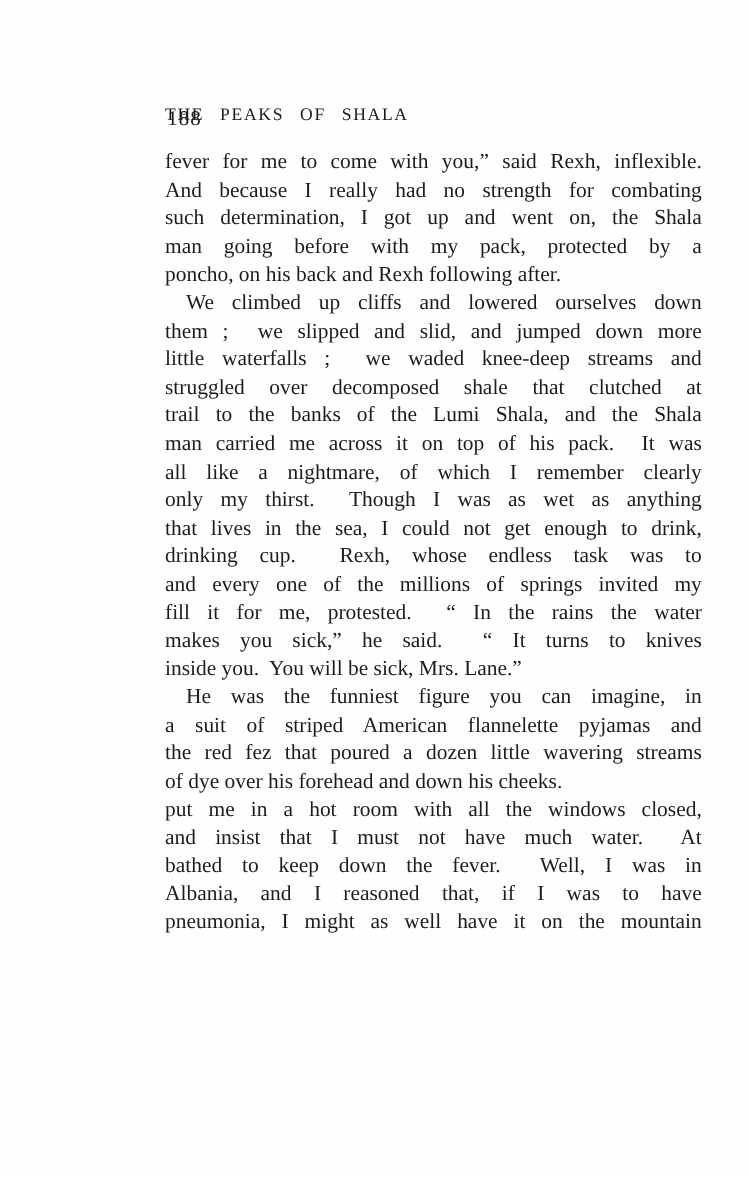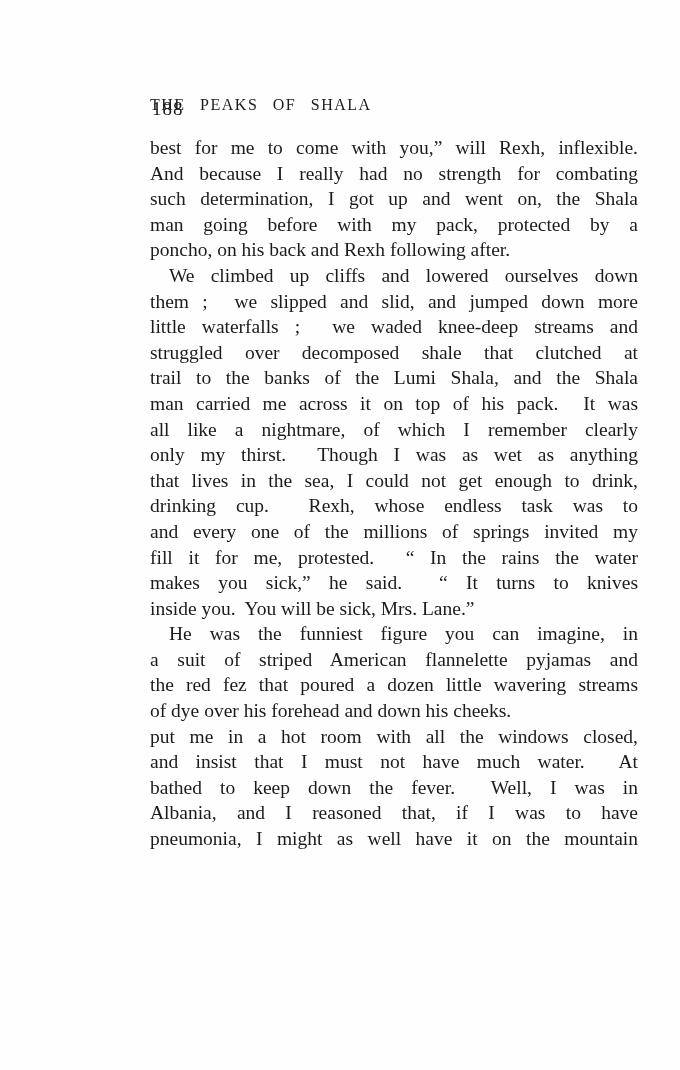--- a/index.html
+++ b/index.html
@@ -74,21 +74,21 @@
 </head>
 <body>
 
 <main class="page">
   <section class="column">
     <header class="running-header">
       <span class="page-number">188</span>
       <span class="header-title">THE PEAKS OF SHALA</span>
     </header>
     <div class="lines">
-      <div class="line">best for me to come with you,” will Rexh, inflexible.</div>
+      <div class="line">fever for me to come with you,” said Rexh, inflexible.</div>
       <div class="line">And because I really had no strength for combating</div>
       <div class="line">such determination, I got up and went on, the Shala</div>
       <div class="line">man going before with my pack, protected by a</div>
       <div class="line end">poncho, on his back and Rexh following after.</div>
       <div class="line indent">We climbed up cliffs and lowered ourselves down</div>
       <div class="line">them ;  we slipped and slid, and jumped down more</div>
       <div class="line">little waterfalls ;  we waded knee-deep streams and</div>
       <div class="line">struggled over decomposed shale that clutched at</div>
       <div class="line">trail to the banks of the Lumi Shala, and the Shala</div>
       <div class="line">man carried me across it on top of his pack.  It was</div>

